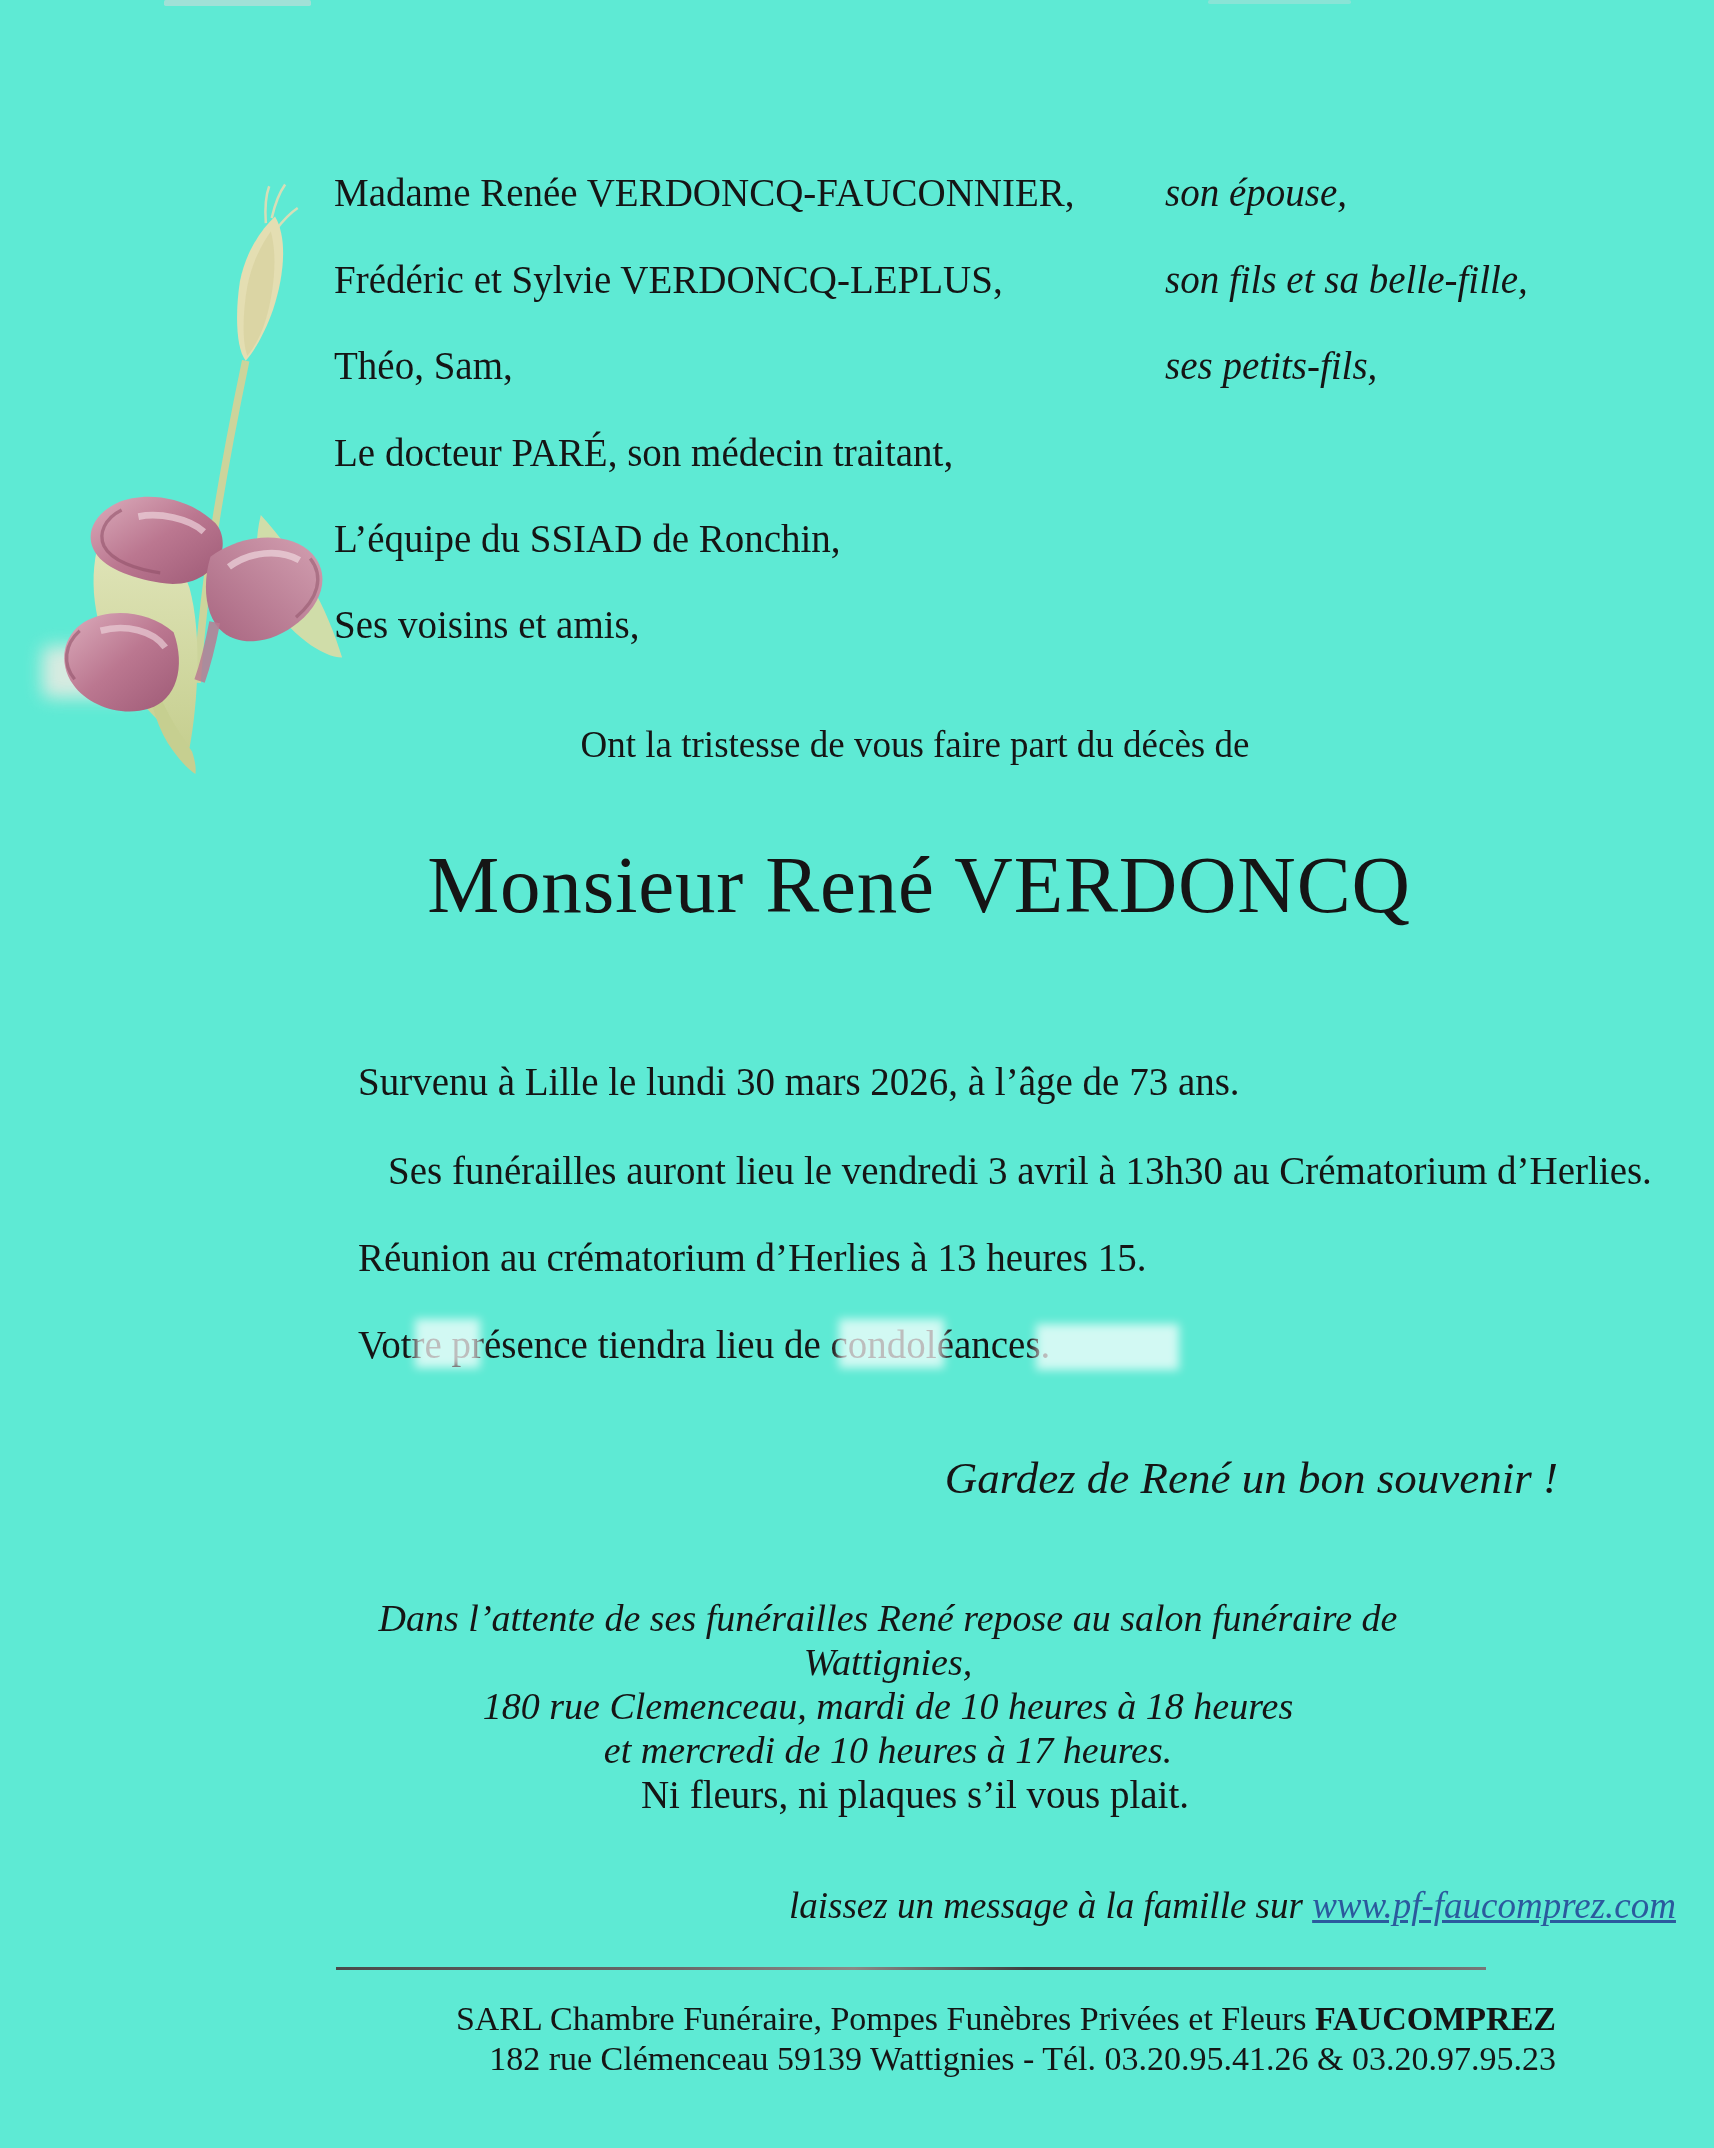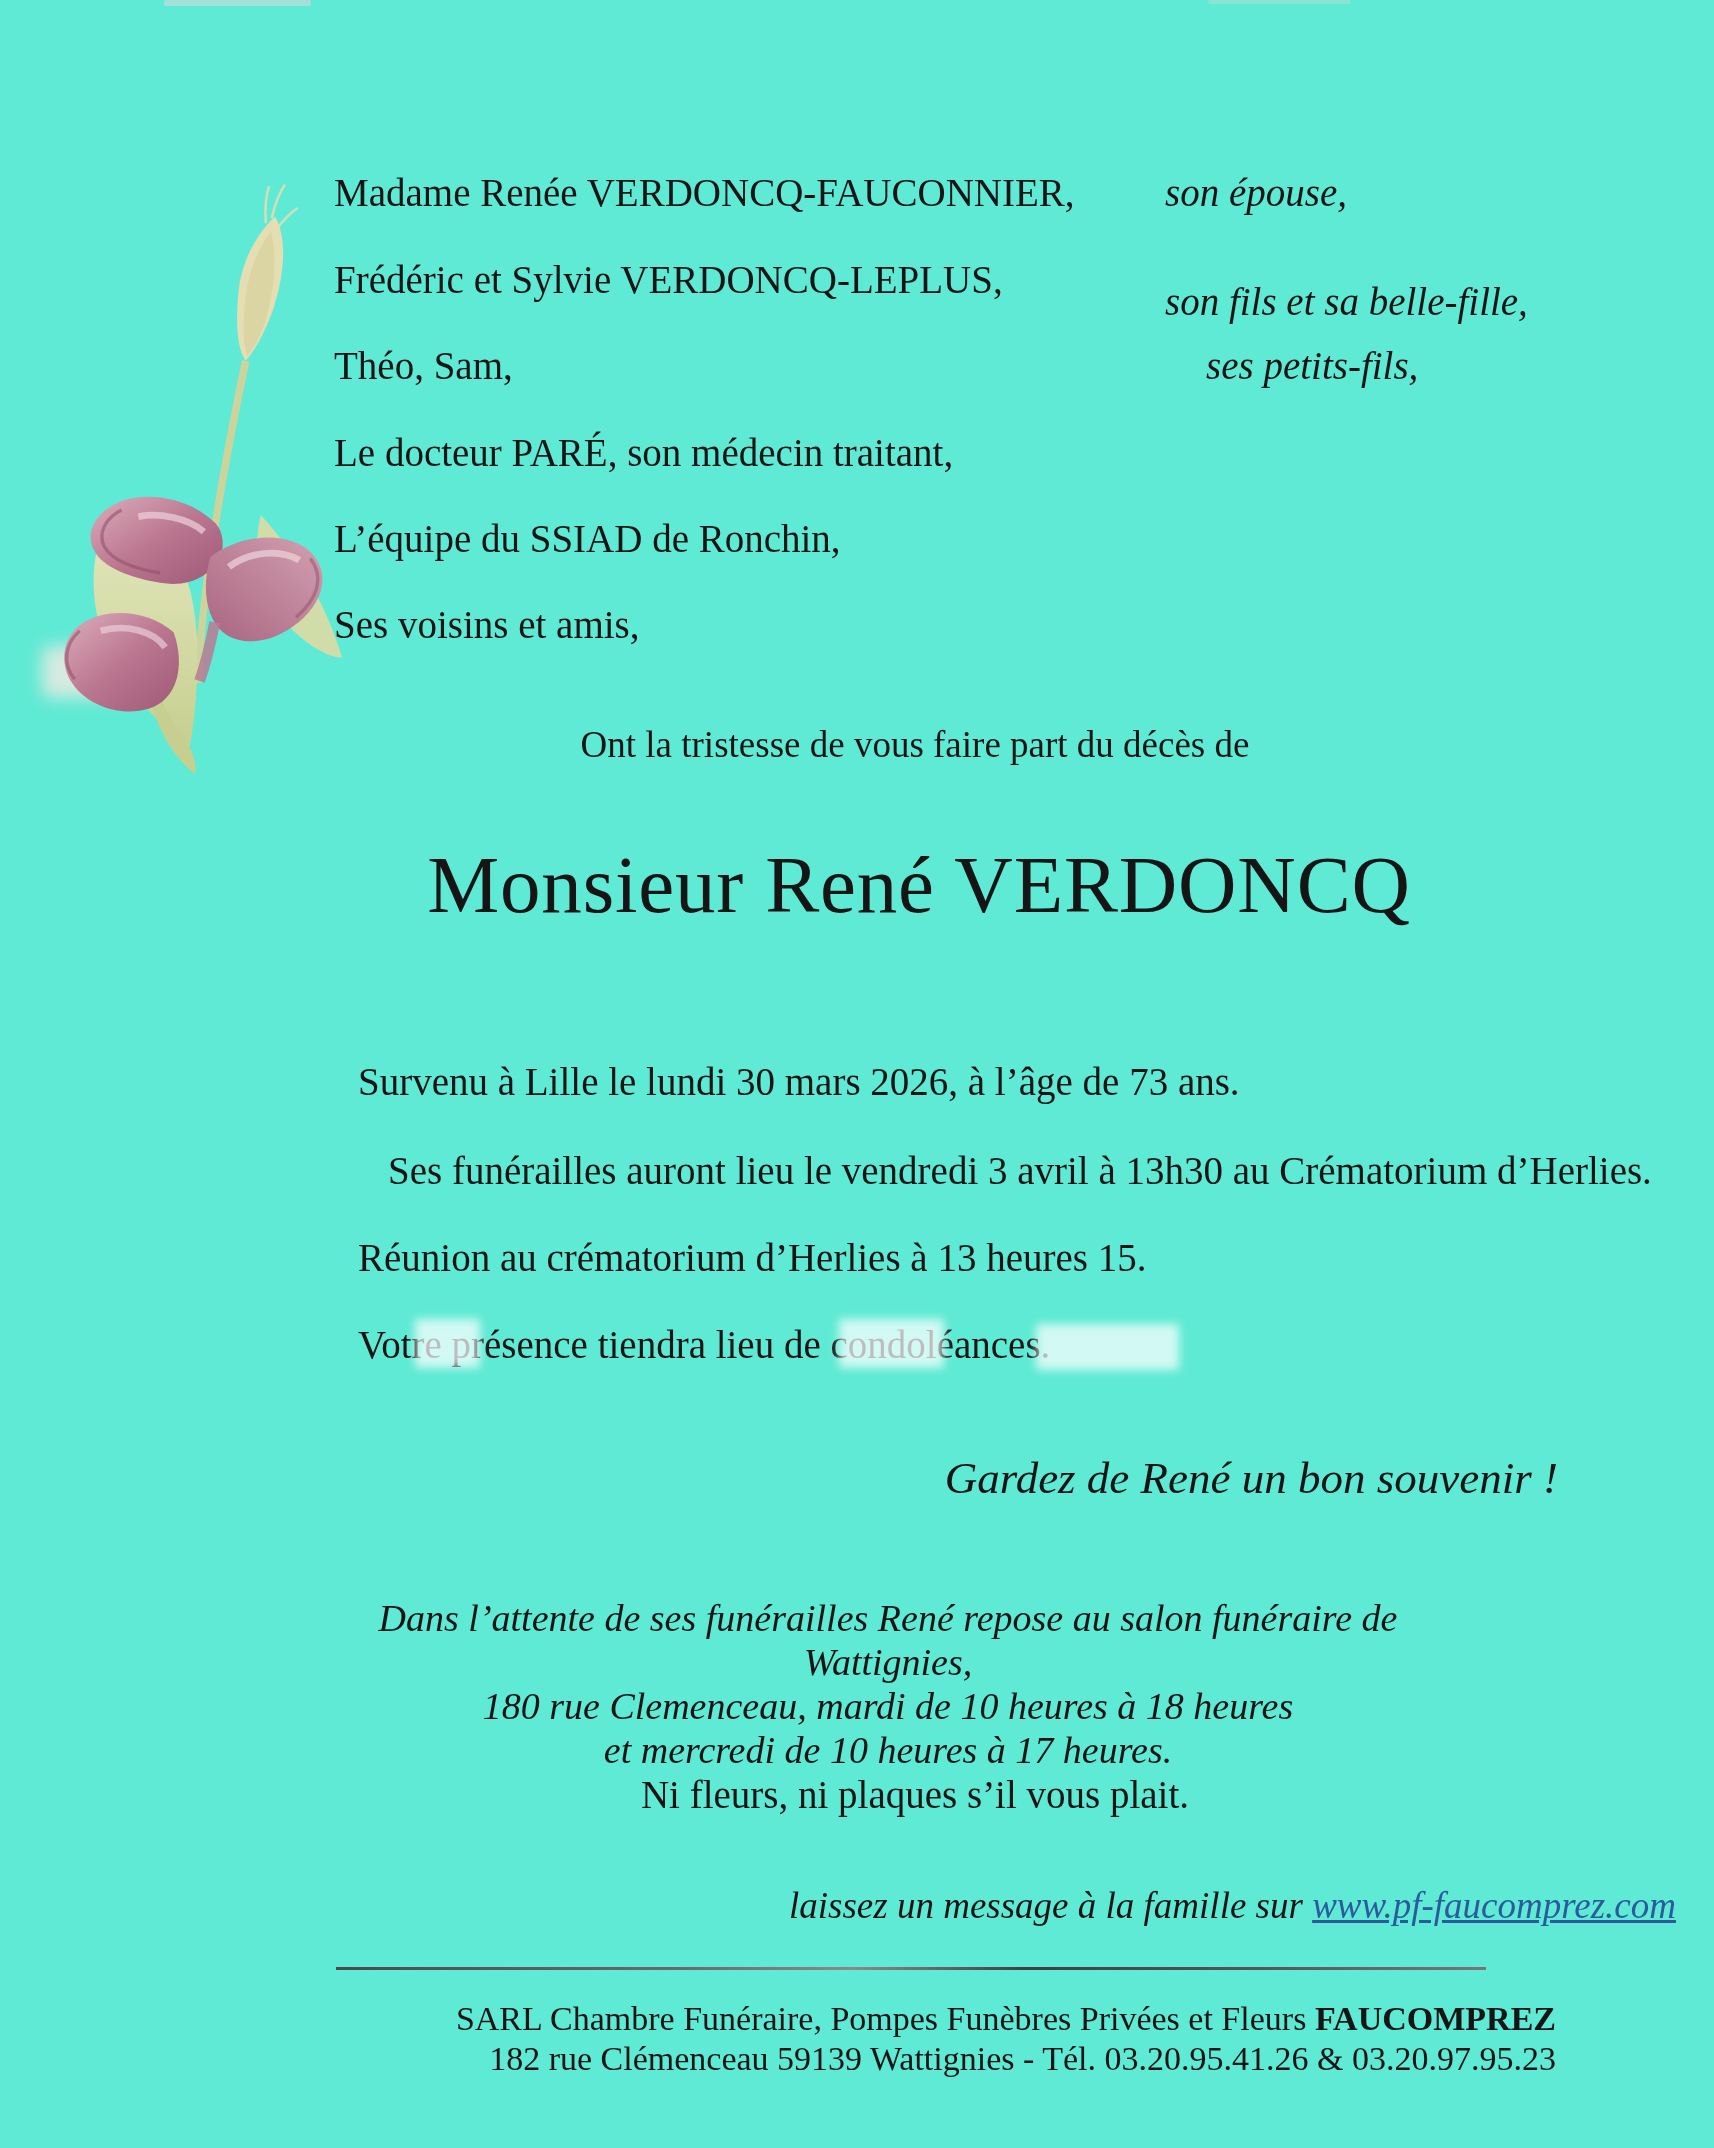--- a/index.html
+++ b/index.html
@@ -99,24 +99,24 @@
       <path d="M95,556 C125,548 158,556 172,576" stroke="#ecd2da" stroke-width="8" fill="none" opacity="0.65"></path>
 
       <path d="M231,546 C226,572 220,596 213,616" stroke="#b97b92" stroke-width="13" fill="none" opacity="0.85"></path>
     </svg>
   </div>
 
   <div class="fam-name" style="top:170px;">Madame Renée VERDONCQ-FAUCONNIER,</div>
   <div class="fam-rel" style="top:170px;">son épouse,</div>
 
   <div class="fam-name" style="top:257px;">Frédéric et Sylvie VERDONCQ-LEPLUS,</div>
-  <div class="fam-rel" style="top:257px;margin-top:22px;">son fils et sa belle-fille,</div>
+  <div class="fam-rel" style="top:257px;">son fils et sa belle-fille,</div>
 
   <div class="fam-name" style="top:343px;">Théo, Sam,</div>
-  <div class="fam-rel" style="top:343px;margin-left:41px;">ses petits-fils,</div>
+  <div class="fam-rel" style="top:343px;">ses petits-fils,</div>
 
   <div class="fam-name" style="top:516px;">L’équipe du SSIAD de Ronchin,</div>
   <div class="fam-name" style="top:430px;">Le docteur PARÉ, son médecin traitant,</div>
   <div class="fam-name" style="top:602px;">Ses voisins et amis,</div>
 
   <div class="intro">Ont la tristesse de vous faire part du décès de</div>
   <div class="deceased">Monsieur René VERDONCQ</div>
 
   <div class="detail" style="top:1059px;">Survenu à Lille le lundi 30 mars 2026, à l’âge de 73 ans.</div>
   <div class="detail" style="top:1148px;margin-left:30px;">Ses funérailles auront lieu le vendredi 3 avril à 13h30 au Crématorium d’Herlies.</div>

